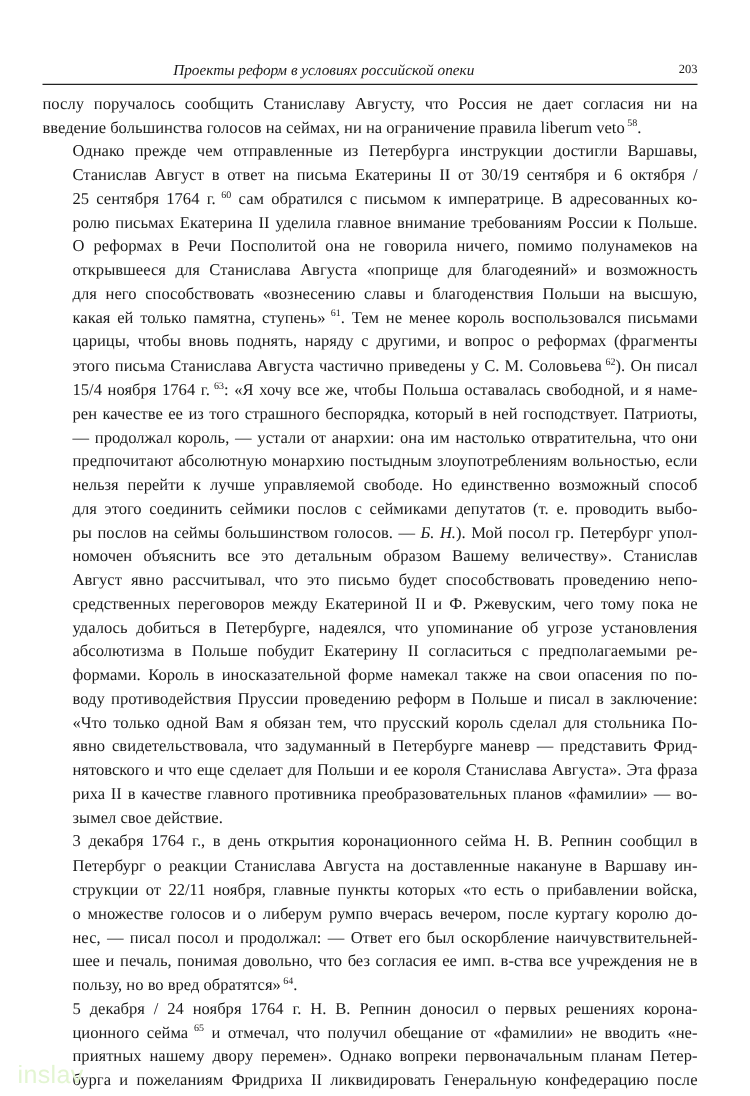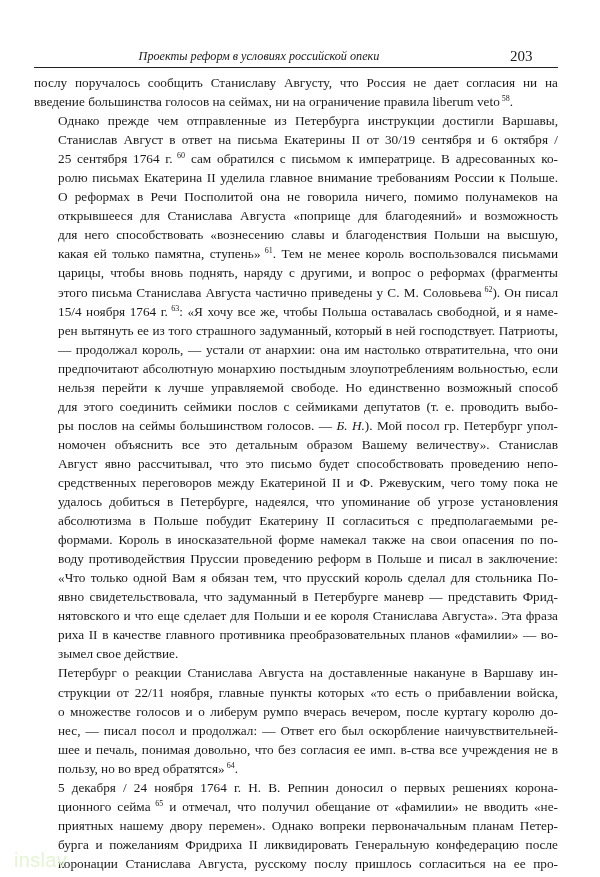--- a/index.html
+++ b/index.html
@@ -6,22 +6,22 @@
     body {
       width: 600px; height: 877px; background: #ffffff; position: relative; overflow: hidden;
       font-family: "Liberation Serif", "DejaVu Serif", serif; color: #1a1a1a;
     }
     .page { position: absolute; left: 0; top: 0; width: 600px; height: 694px; }
     .running-head {
       position: absolute; left: 34px; top: 46px; width: 450px; height: 20px;
       font-style: italic; font-size: 12.2px; text-align: center; line-height: 20px;
     }
     .page-number {
-      position: absolute; left: 510px; top: 46px; width: 48px; 
-      font-size: 15px; line-height: 20px;
+      position: absolute; left: 510px; top: 46px; width: 48px; text-align: right;
+      font-size: 10px; line-height: 20px;
     }
     .head-rule { position: absolute; left: 34px; top: 67px; width: 524px; height: 1px; background: #222; }
     .body-text {
       position: absolute; left: 34px; top: 73px; width: 524px;
       font-size: 13.25px; line-height: 19.05px; text-align: justify;
       hyphens: manual;
     }
     .body-text p { margin: 0; }
     .body-text p.indent { text-indent: 24px; }
     .line { display: block; text-align: justify; text-align-last: justify; white-space: nowrap; }
@@ -51,40 +51,41 @@
         <span class="line"><span>Станислав Август в ответ на письма Екатерины II от 30/19 сентября и 6 октября /</span></span>
         <span class="line"><span>25 сентября 1764 г.</span><sup>&nbsp;60</sup><span> сам обратился с письмом к императрице. В адресованных ко-</span></span>
         <span class="line"><span>ролю письмах Екатерина II уделила главное внимание требованиям России к Польше.</span></span>
         <span class="line"><span>О реформах в Речи Посполитой она не говорила ничего, помимо полунамеков на</span></span>
         <span class="line"><span>открывшееся для Станислава Августа «поприще для благодеяний» и возможность</span></span>
         <span class="line"><span>для него способствовать «вознесению славы и благоденствия Польши на высшую,</span></span>
         <span class="line"><span>какая ей только памятна, ступень»</span><sup>&nbsp;61</sup><span>. Тем не менее король воспользовался письмами</span></span>
         <span class="line"><span>царицы, чтобы вновь поднять, наряду с другими, и вопрос о реформах (фрагменты</span></span>
         <span class="line"><span>этого письма Станислава Августа частично приведены у С. М. Соловьева</span><sup>&nbsp;62</sup><span>). Он писал</span></span>
         <span class="line"><span>15/4 ноября 1764 г.</span><sup>&nbsp;63</sup><span>: «Я хочу все же, чтобы Польша оставалась свободной, и я наме-</span></span>
-        <span class="line"><span>рен вытянуть ее из того страшного задуманный, который в ней господствует. Патриоты,</span></span>
+        <span class="line"><span>рен качестве ее из того страшного беспорядка, который в ней господствует. Патриоты,</span></span>
         <span class="line"><span>— продолжал король, — устали от анархии: она им настолько отвратительна, что они</span></span>
         <span class="line"><span>предпочитают абсолютную монархию постыдным злоупотреблениям вольностью, если</span></span>
         <span class="line"><span>нельзя перейти к лучше управляемой свободе. Но единственно возможный способ</span></span>
         <span class="line"><span>для этого соединить сеймики послов с сеймиками депутатов (т. е. проводить выбо-</span></span>
         <span class="line"><span>ры послов на сеймы большинством голосов. — </span><em>Б. Н.</em><span>). Мой посол гр. Петербург упол-</span></span>
         <span class="line"><span>номочен объяснить все это детальным образом Вашему величеству». Станислав</span></span>
         <span class="line"><span>Август явно рассчитывал, что это письмо будет способствовать проведению непо-</span></span>
         <span class="line"><span>средственных переговоров между Екатериной II и Ф. Ржевуским, чего тому пока не</span></span>
         <span class="line"><span>удалось добиться в Петербурге, надеялся, что упоминание об угрозе установления</span></span>
         <span class="line"><span>абсолютизма в Польше побудит Екатерину II согласиться с предполагаемыми ре-</span></span>
         <span class="line"><span>формами. Король в иносказательной форме намекал также на свои опасения по по-</span></span>
         <span class="line"><span>воду противодействия Пруссии проведению реформ в Польше и писал в заключение:</span></span>
         <span class="line"><span>«Что только одной Вам я обязан тем, что прусский король сделал для стольника По-</span></span>
         <span class="line"><span>явно свидетельствовала, что задуманный в Петербурге маневр — представить Фрид-</span></span>
         <span class="line"><span>нятовского и что еще сделает для Польши и ее короля Станислава Августа». Эта фраза</span></span>
         <span class="line"><span>риха II в качестве главного противника преобразовательных планов «фамилии» — во-</span></span>
         <span class="line last"><span>зымел свое действие.</span></span>
       </p>
       <p class="indent">
+        <span class="line" style="text-indent: 24px;"><span>3 декабря 1764 г., в день открытия коронационного сейма Н. В. Репнин сообщил в</span></span>
         <span class="line"><span>Петербург о реакции Станислава Августа на доставленные накануне в Варшаву ин-</span></span>
         <span class="line"><span>струкции от 22/11 ноября, главные пункты которых «то есть о прибавлении войска,</span></span>
         <span class="line"><span>о множестве голосов и о либерум румпо вчерась вечером, после куртагу королю до-</span></span>
         <span class="line"><span>нес, — писал посол и продолжал: — Ответ его был оскорбление наичувствительней-</span></span>
         <span class="line"><span>шее и печаль, понимая довольно, что без согласия ее имп. в-ства все учреждения не в</span></span>
         <span class="line last"><span>пользу, но во вред обратятся»</span><sup>&nbsp;64</sup><span>.</span></span>
       </p>
       <p class="indent">
         <span class="line" style="text-indent: 24px;"><span>5 декабря / 24 ноября 1764 г. Н. В. Репнин доносил о первых решениях корона-</span></span>
         <span class="line"><span>ционного сейма</span><sup>&nbsp;65</sup><span> и отмечал, что получил обещание от «фамилии» не вводить «не-</span></span>

